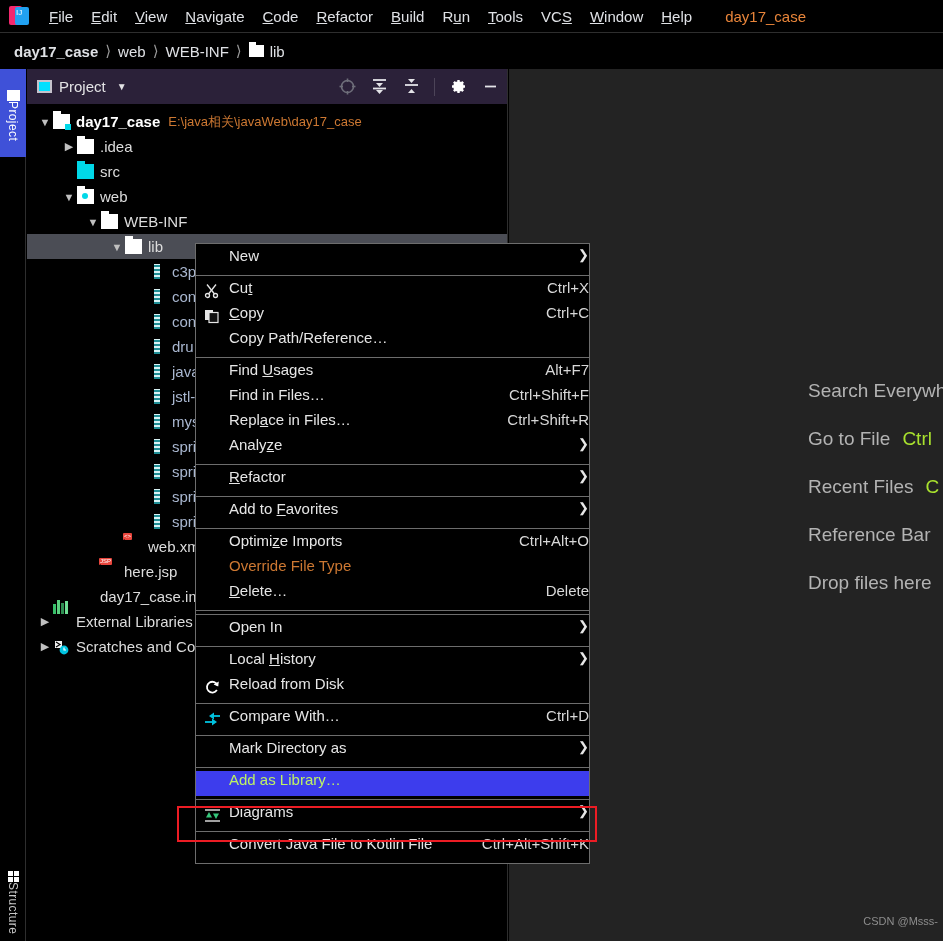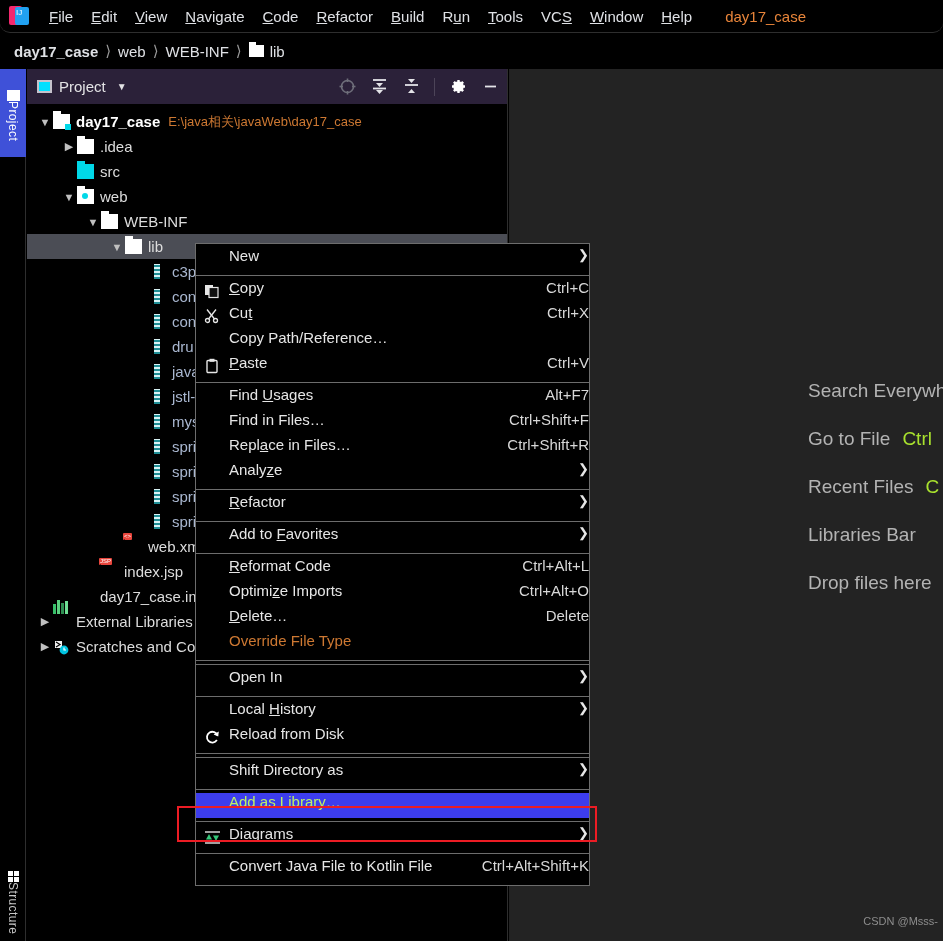--- a/index.html
+++ b/index.html
@@ -9,21 +9,20 @@
     font-family: "Liberation Sans", sans-serif;
     overflow: hidden;
   }
   #root { position: relative; width: 943px; height: 941px; background: #000; }
 
   
   #menubar {
     position: absolute; left: 0; top: 0; width: 943px; height: 33px;
     background: #000000; display: flex; align-items: center;
     border-bottom: 1px solid #2e2e2e;
-    border-radius: 10px;
   }
   #app-logo {
     width: 22px; height: 22px; margin-left: 8px; margin-right: 10px;
     position: relative; flex: none;
   }
   #app-logo .sq1 { position:absolute; left:1px; top:1px; width:13px; height:19px; background:#f4286e; border-radius:2px; }
   #app-logo .sq2 { position:absolute; left:7px; top:2px; width:14px; height:18px; background:#21a1f1; border-radius:2px; }
   #app-logo .ij  { position:absolute; left:8px; top:3px; color:#fff; font-size:8px; font-family:"Liberation Sans",sans-serif; }
   .menu-item {
     color: #dfe1e5; font-size: 15px; padding: 3px 9px; white-space: nowrap;
@@ -349,21 +348,21 @@
           <span class="lbl jar">spri</span>
         </div>
         <div class="trow" style="padding-left: 82px;">
           <span class="chev"></span>
           <span class="ico"><span class="file-ico"><span class="badge">&lt;&gt;</span></span></span>
           <span class="lbl">web.xm</span>
         </div>
         <div class="trow" style="padding-left: 58px;">
           <span class="chev"></span>
           <span class="ico"><span class="file-ico"><span class="badge">JSP</span></span></span>
-          <span class="lbl">index.jsp</span>
+          <span class="lbl">here.jsp</span>
         </div>
         <div class="trow" style="padding-left: 34px;">
           <span class="chev"></span>
           <span class="ico"><span class="imod-ico"></span></span>
           <span class="lbl">day17_case.im</span>
         </div>
         <div class="trow" style="padding-left: 10px;">
           <span class="chev">▶</span>
           <span class="ico"><span class="extlib-ico"><span style="left:0;height:10px;background:#39c06a"></span><span style="left:4px;height:14px;background:#5ad07f"></span><span style="left:8px;height:11px;background:#2f8f52"></span><span style="left:12px;height:13px;background:#6fe095"></span></span></span>
           <span class="lbl">External Libraries</span>
@@ -388,63 +387,55 @@
         </div>
         <div class="hint">
           <span class="hint-label">Go to File</span>
           <span class="hint-key">Ctrl</span>
         </div>
         <div class="hint">
           <span class="hint-label">Recent Files</span>
           <span class="hint-key">C</span>
         </div>
         <div class="hint">
-          <span class="hint-label">Libraries Bar</span>
+          <span class="hint-label">Reference Bar</span>
         </div>
         <div class="hint">
           <span class="hint-label">Drop files here</span>
         </div>
       </div>
     <div id="watermark">CSDN @Msss-</div>
   </div>
 
   <div id="ctxmenu">
       <div class="mrow">
         <span>New</span>
         <span class="marrow">❯</span>
       </div>
       <div class="msep"></div>
-      <div class="mrow">
-        <span class="mico"><svg width="16" height="16" viewBox="0 0 16 16">
-            <rect x="1" y="2" width="8" height="10" fill="#e6e6e6"></rect>
-            <rect x="5" y="4.5" width="9" height="10" fill="#111" stroke="#e6e6e6" stroke-width="1.2"></rect>
-          </svg></span>
-        <span><u>C</u>opy</span>
-        <span class="mshort">Ctrl+C</span>
-      </div>
       <div class="mrow">
         <span class="mico"><svg width="16" height="16" viewBox="0 0 16 16">
             <circle cx="3.5" cy="12.5" r="2" stroke="#e6e6e6" stroke-width="1.3" fill="none"></circle>
             <circle cx="11.5" cy="12.5" r="2" stroke="#e6e6e6" stroke-width="1.3" fill="none"></circle>
             <line x1="12" y1="1.5" x2="4.5" y2="11" stroke="#e6e6e6" stroke-width="1.3"></line>
             <line x1="3" y1="1.5" x2="10.5" y2="11" stroke="#e6e6e6" stroke-width="1.3"></line>
           </svg></span>
         <span>Cu<u>t</u></span>
         <span class="mshort">Ctrl+X</span>
       </div>
       <div class="mrow">
+        <span class="mico"><svg width="16" height="16" viewBox="0 0 16 16">
+            <rect x="1" y="2" width="8" height="10" fill="#e6e6e6"></rect>
+            <rect x="5" y="4.5" width="9" height="10" fill="#111" stroke="#e6e6e6" stroke-width="1.2"></rect>
+          </svg></span>
+        <span><u>C</u>opy</span>
+        <span class="mshort">Ctrl+C</span>
+      </div>
+      <div class="mrow">
         <span>Copy Path/Reference…</span>
-      </div>
-      <div class="mrow">
-        <span class="mico"><svg width="16" height="16" viewBox="0 0 16 16">
-            <rect x="3" y="2.5" width="10" height="12" rx="1" fill="none" stroke="#e6e6e6" stroke-width="1.4"></rect>
-            <rect x="5.5" y="0.8" width="5" height="3" fill="#e6e6e6"></rect>
-          </svg></span>
-        <span><u>P</u>aste</span>
-        <span class="mshort">Ctrl+V</span>
       </div>
       <div class="msep"></div>
       <div class="mrow">
         <span>Find <u>U</u>sages</span>
         <span class="mshort">Alt+F7</span>
       </div>
       <div class="mrow">
         <span>Find in Files…</span>
         <span class="mshort">Ctrl+Shift+F</span>
       </div>
@@ -461,56 +452,62 @@
         <span><u>R</u>efactor</span>
         <span class="marrow">❯</span>
       </div>
       <div class="msep"></div>
       <div class="mrow">
         <span>Add to <u>F</u>avorites</span>
         <span class="marrow">❯</span>
       </div>
       <div class="msep"></div>
       <div class="mrow">
-        <span><u>R</u>eformat Code</span>
-        <span class="mshort">Ctrl+Alt+L</span>
-      </div>
-      <div class="mrow">
         <span>Optimi<u>z</u>e Imports</span>
         <span class="mshort">Ctrl+Alt+O</span>
       </div>
+      <div class="mrow orange">
+        <span>Override File Type</span>
+      </div>
       <div class="mrow">
         <span><u>D</u>elete…</span>
         <span class="mshort">Delete</span>
-      </div>
-      <div class="mrow orange">
-        <span>Override File Type</span>
       </div>
       <div class="msep"></div>
       <div class="msep"></div>
       <div class="mrow">
         <span>Open In</span>
         <span class="marrow">❯</span>
       </div>
       <div class="msep"></div>
       <div class="mrow">
         <span>Local <u>H</u>istory</span>
         <span class="marrow">❯</span>
       </div>
       <div class="mrow">
         <span class="mico"><svg width="17" height="17" viewBox="0 0 17 17">
             <path d="M13.5 6.5a5.4 5.4 0 10-.6 4.6" stroke="#ffffff" stroke-width="1.8" fill="none"></path>
             <polygon points="14.8,2.4 14.2,7.6 9.6,5.6" fill="#ffffff"></polygon>
           </svg></span>
         <span>Reload from Disk</span>
       </div>
       <div class="msep"></div>
-      <div class="msep"></div>
-      <div class="mrow">
-        <span>Shift Directory as</span>
+      <div class="mrow">
+        <span class="mico"><svg width="17" height="17" viewBox="0 0 17 17">
+            <line x1="1" y1="11" x2="9" y2="11" stroke="#00c3e0" stroke-width="1.8"></line>
+            <polygon points="8,7.5 13,11 8,14.5" fill="#00c3e0"></polygon>
+            <line x1="16" y1="5" x2="9" y2="5" stroke="#00c3e0" stroke-width="1.8"></line>
+            <polygon points="10,1.5 5,5 10,8.5" fill="#00c3e0"></polygon>
+          </svg></span>
+        <span>Compare With…</span>
+        <span class="mshort">Ctrl+D</span>
+      </div>
+      <div class="msep"></div>
+      <div class="mrow">
+        <span>Mark Directory as</span>
         <span class="marrow">❯</span>
       </div>
       <div class="msep"></div>
       <div class="mrow hl">
         <span>Add as Library…</span>
       </div>
       <div class="msep"></div>
       <div class="mrow">
         <span class="mico"><svg width="17" height="17" viewBox="0 0 17 17">
             <line x1="1" y1="3" x2="16" y2="3" stroke="#e6e6e6" stroke-width="1.4"></line>

